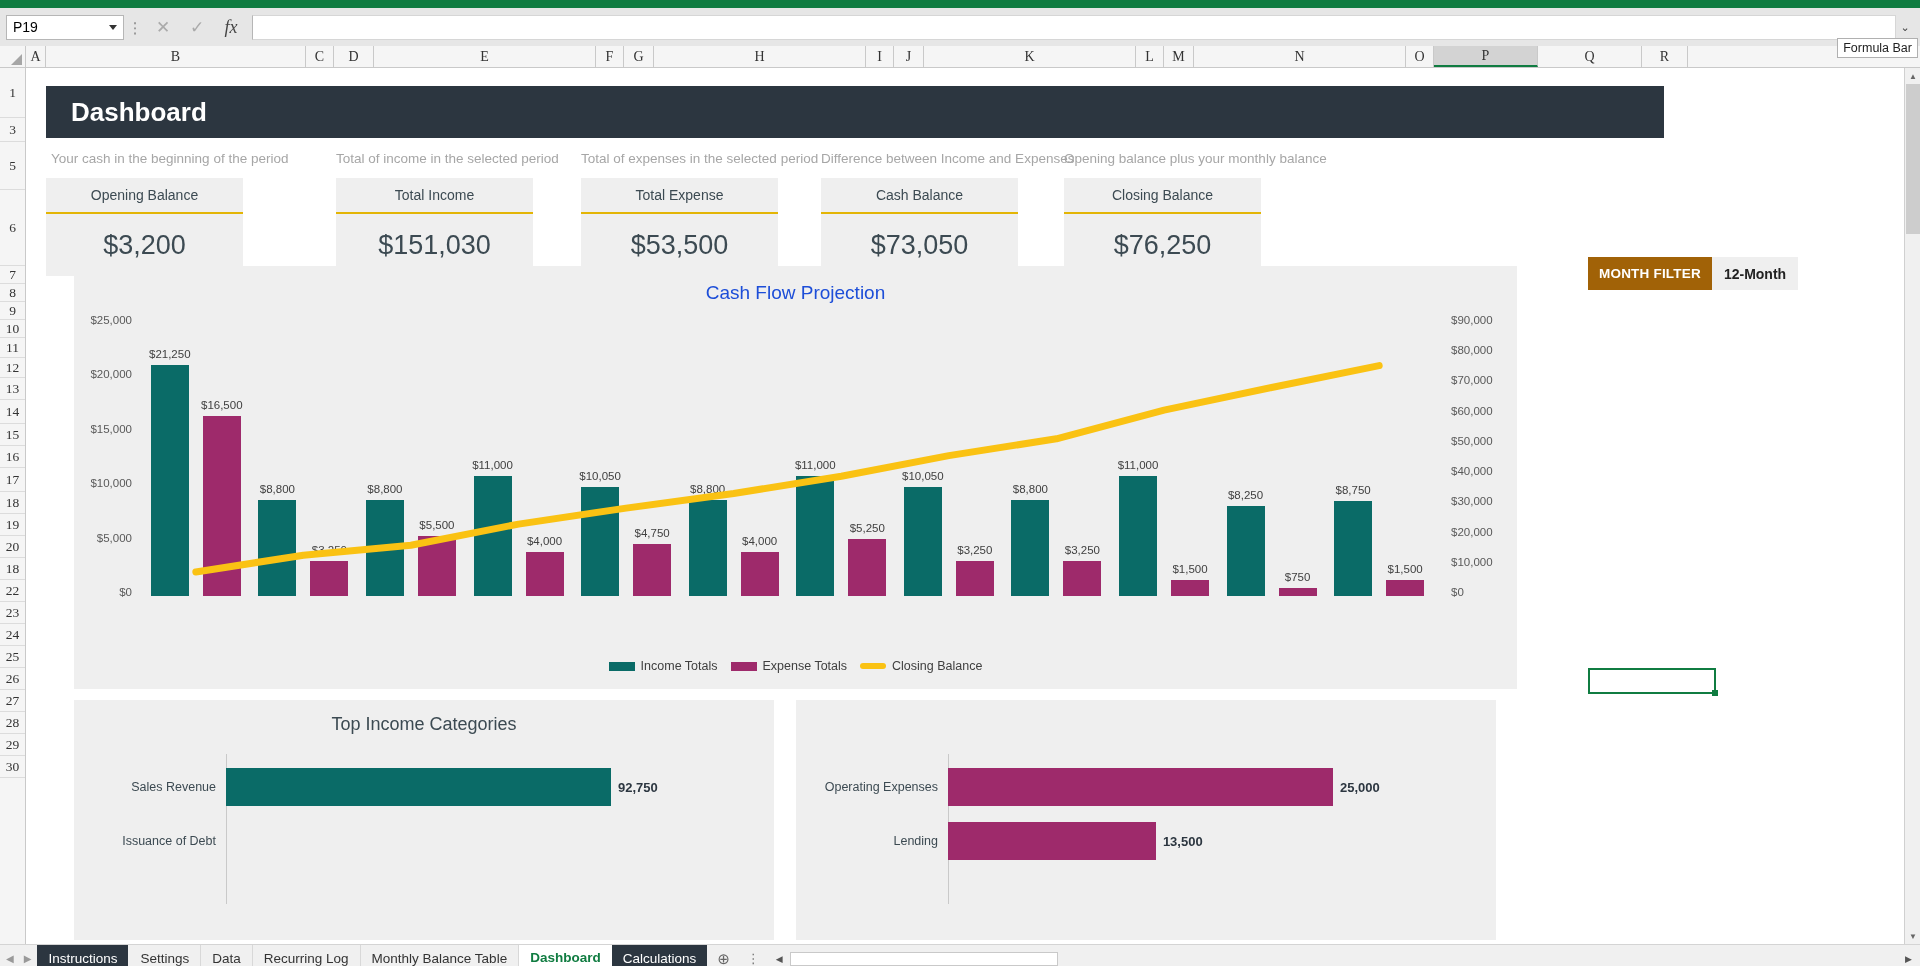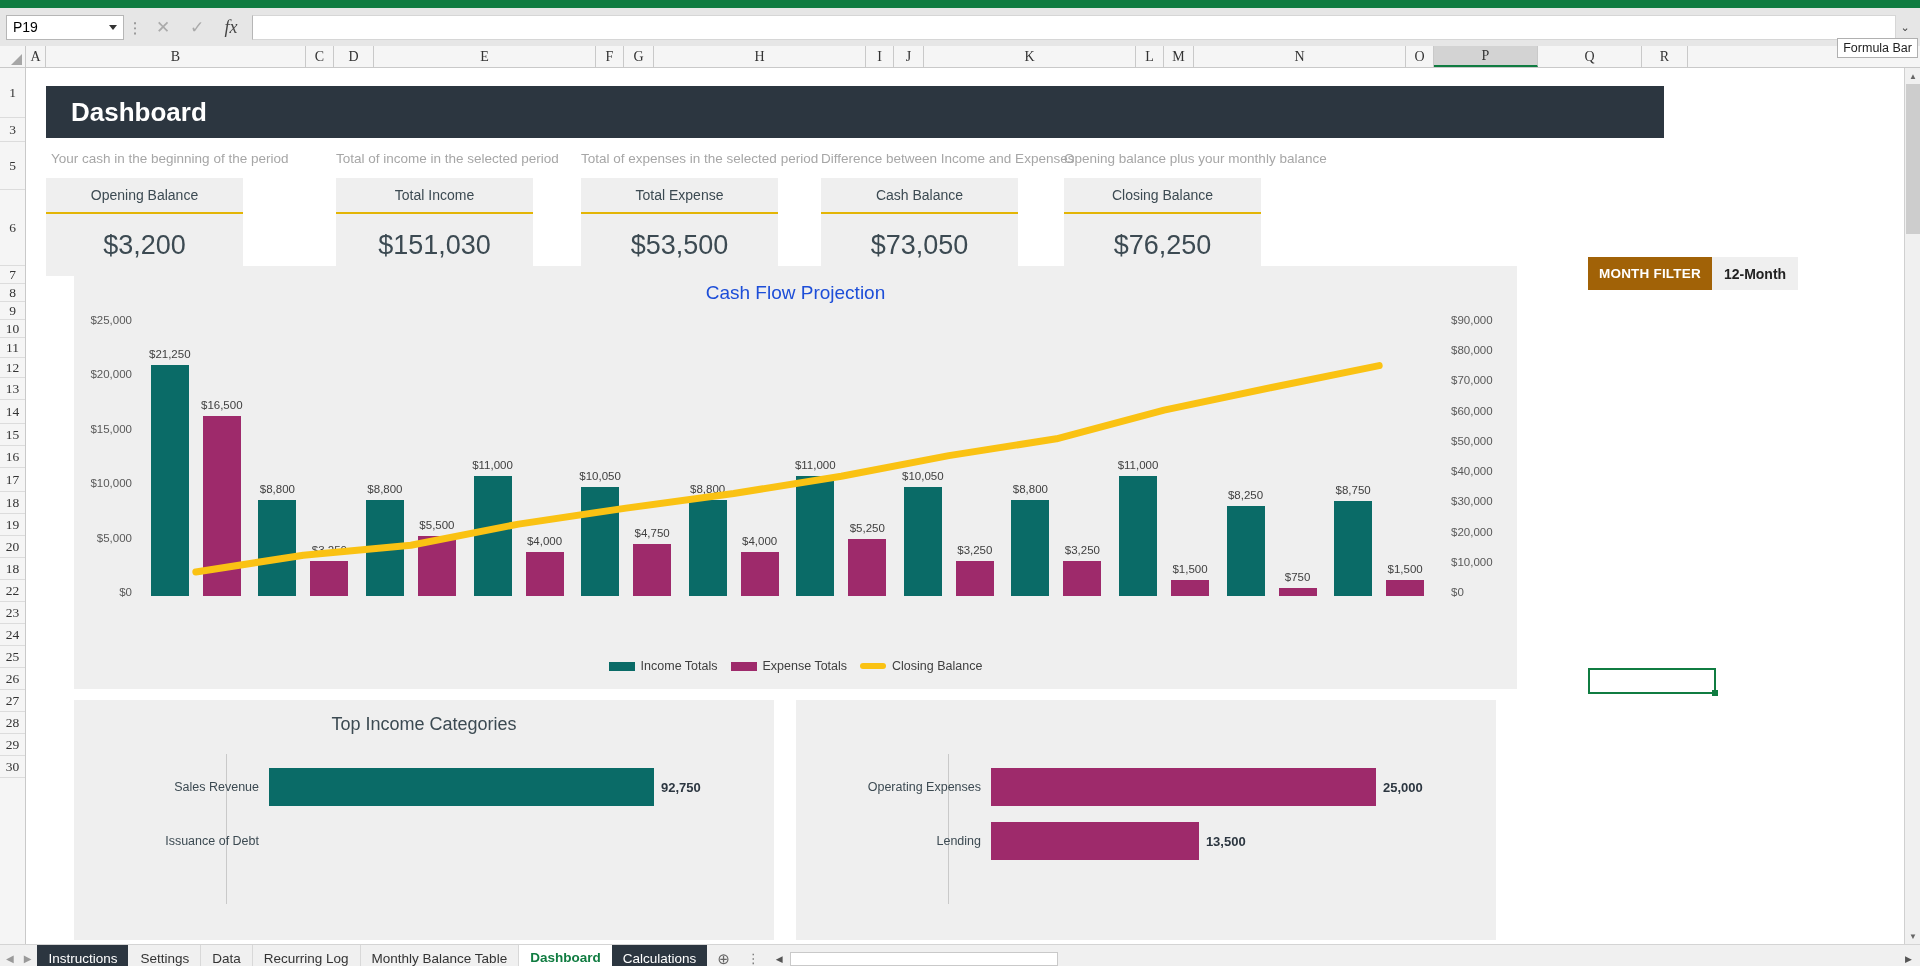--- a/index.html
+++ b/index.html
@@ -174,21 +174,21 @@
     display: flex; justify-content: center; align-items: center; gap: 13px;
     font-size: 12.5px; color: #404040;
   }
   .leg { display: flex; align-items: center; gap: 6px; }
   .leg-sw { width: 26px; height: 9px; }
   .leg-sw.line { height: 6px; border-radius: 3px; }
 
   
   .cat-chart { position: absolute; top: 632px; height: 240px; background: #efefef; }
   .cat-title { text-align: center; font-size: 18px; color: #3c4a52; padding-top: 14px; }
-  .cat-rows { position: absolute; top: 60px; left: 0; right: 10px; margin-left: 43px; }
+  .cat-rows { position: absolute; top: 60px; left: 0; right: 10px; }
   .cat-row { display: flex; align-items: center; height: 54px; }
   .cat-name {
     width: 152px; text-align: right; padding-right: 10px;
     font-size: 12.5px; color: #3c4a52;
   }
   .cat-bar-wrap { flex: 1; display: flex; align-items: center; position: relative; }
   .cat-bar { height: 38px; }
   .cat-bar.inc { background: #0a6b67; }
   .cat-bar.exp { background: #9e2a6b; }
   .cat-val { font-size: 13px; font-weight: bold; color: #2c3640; margin-left: 7px; }

